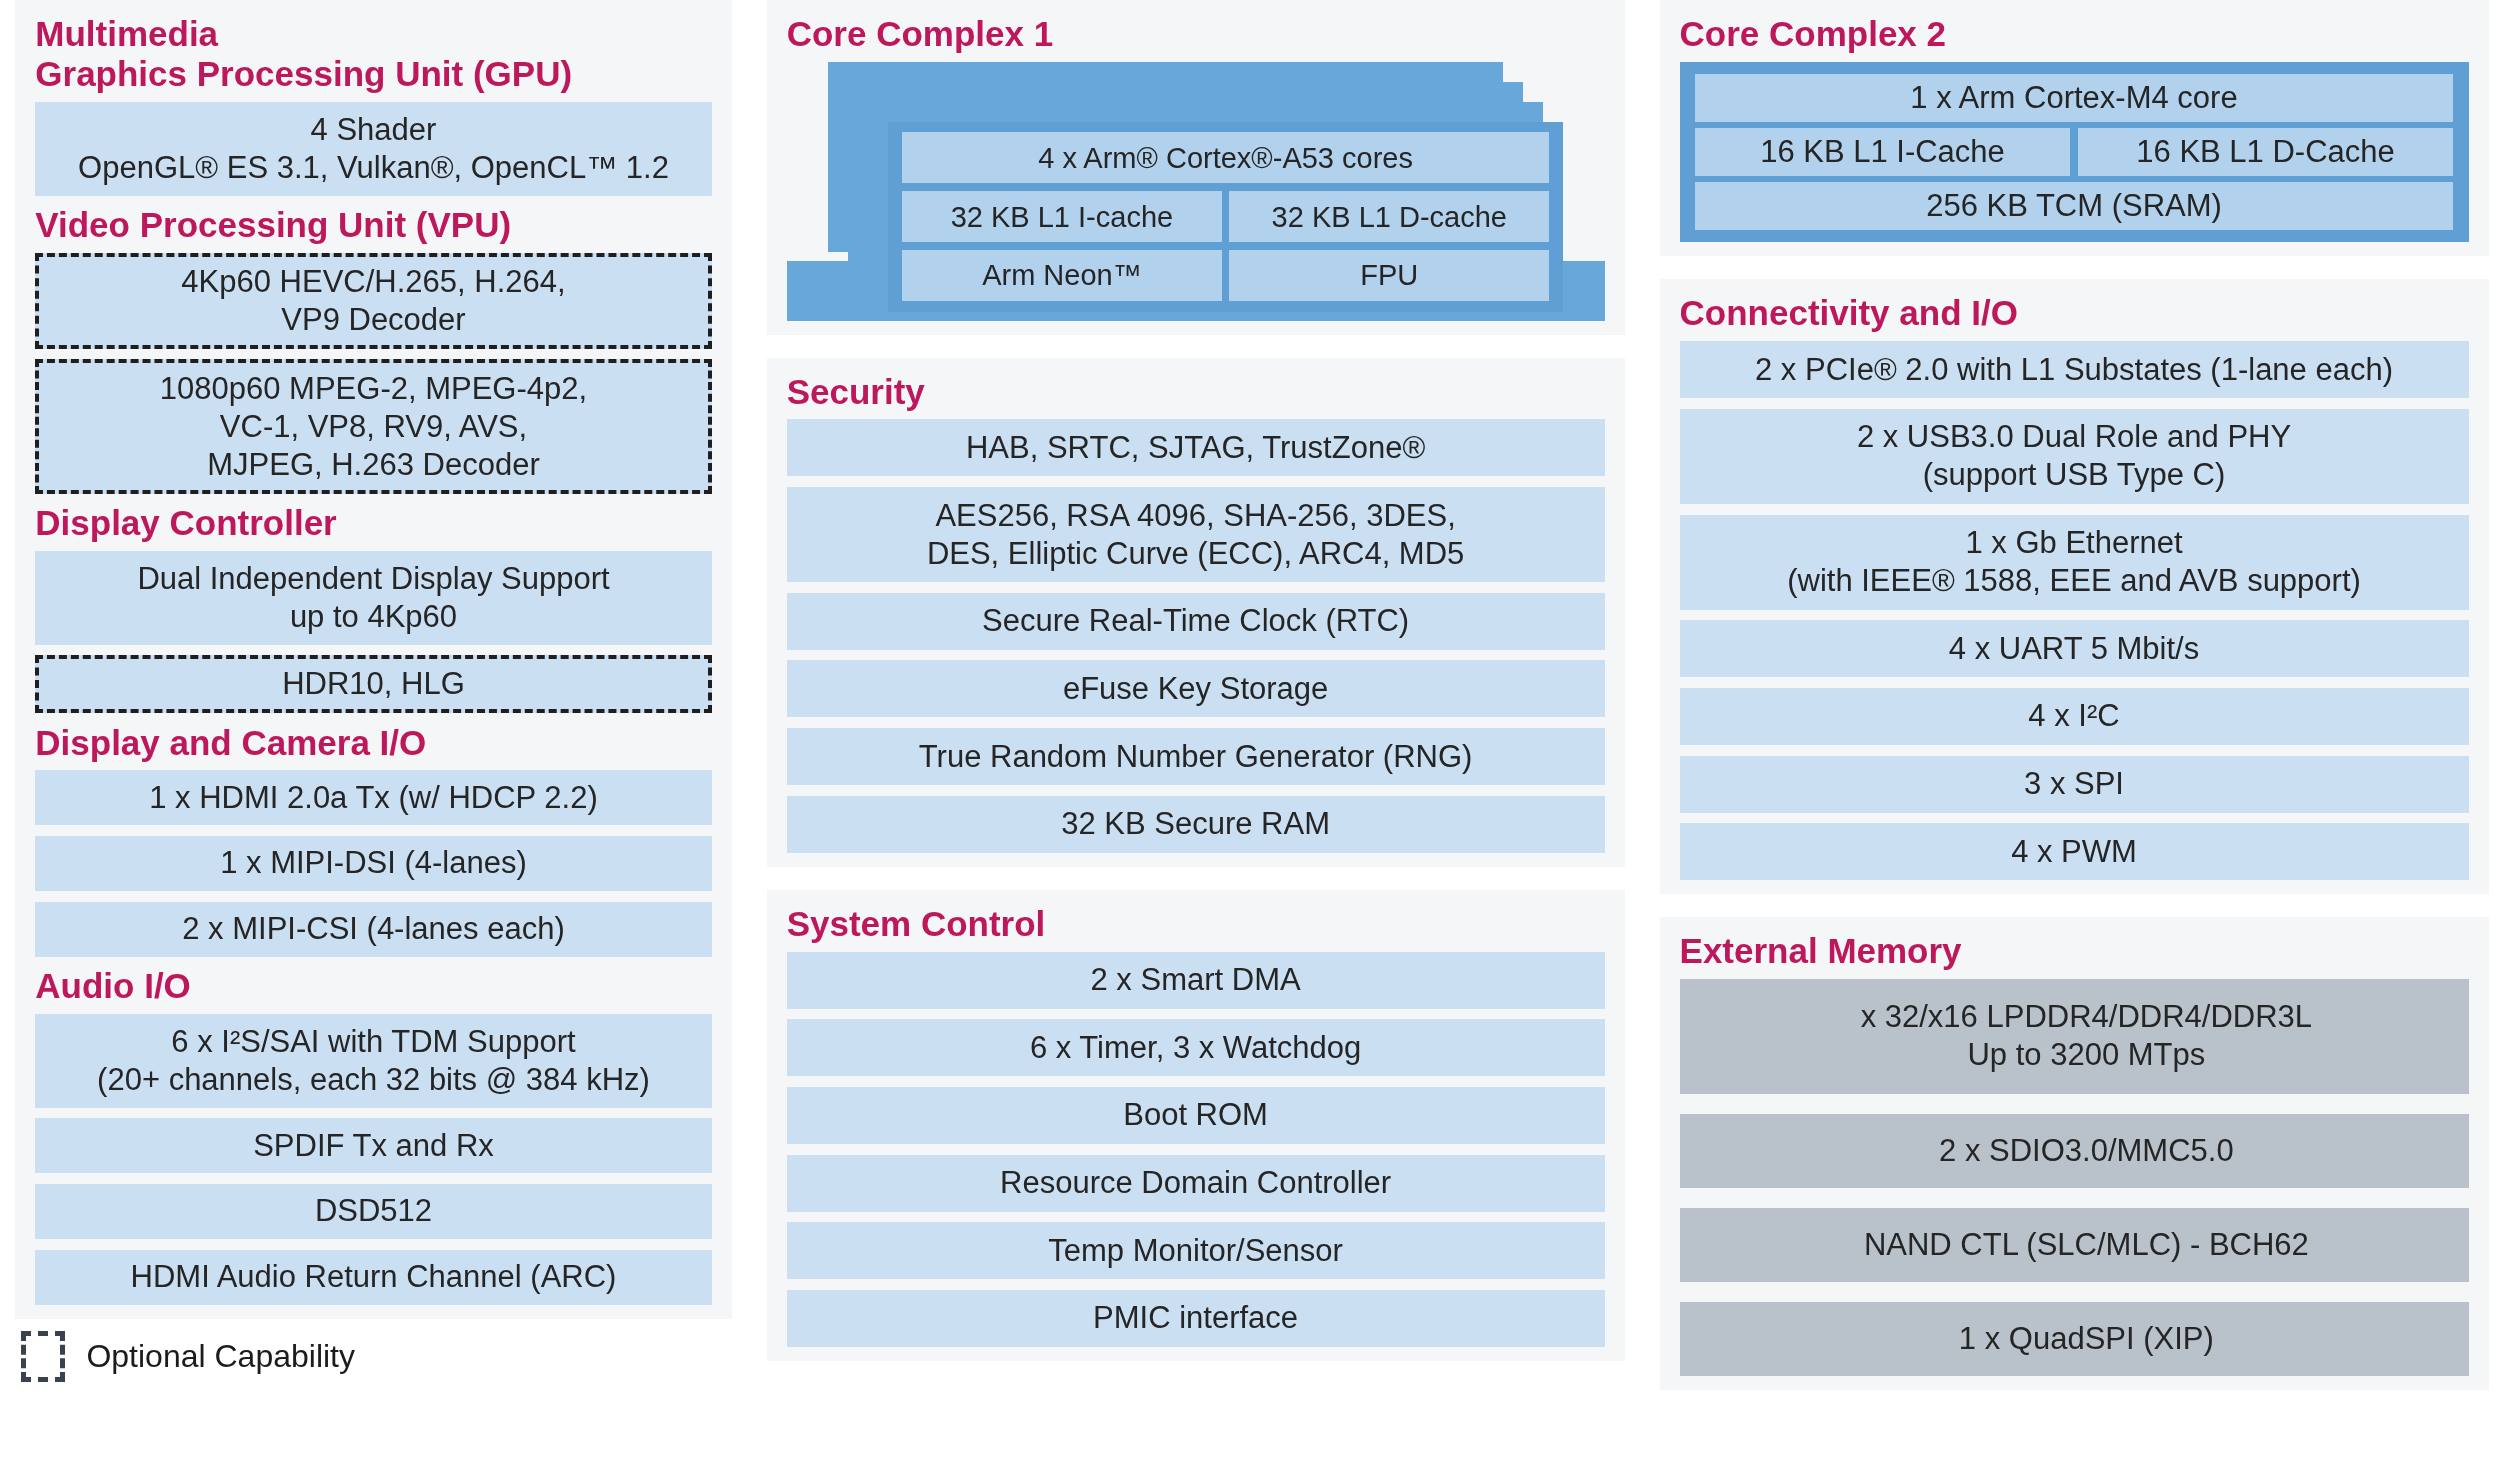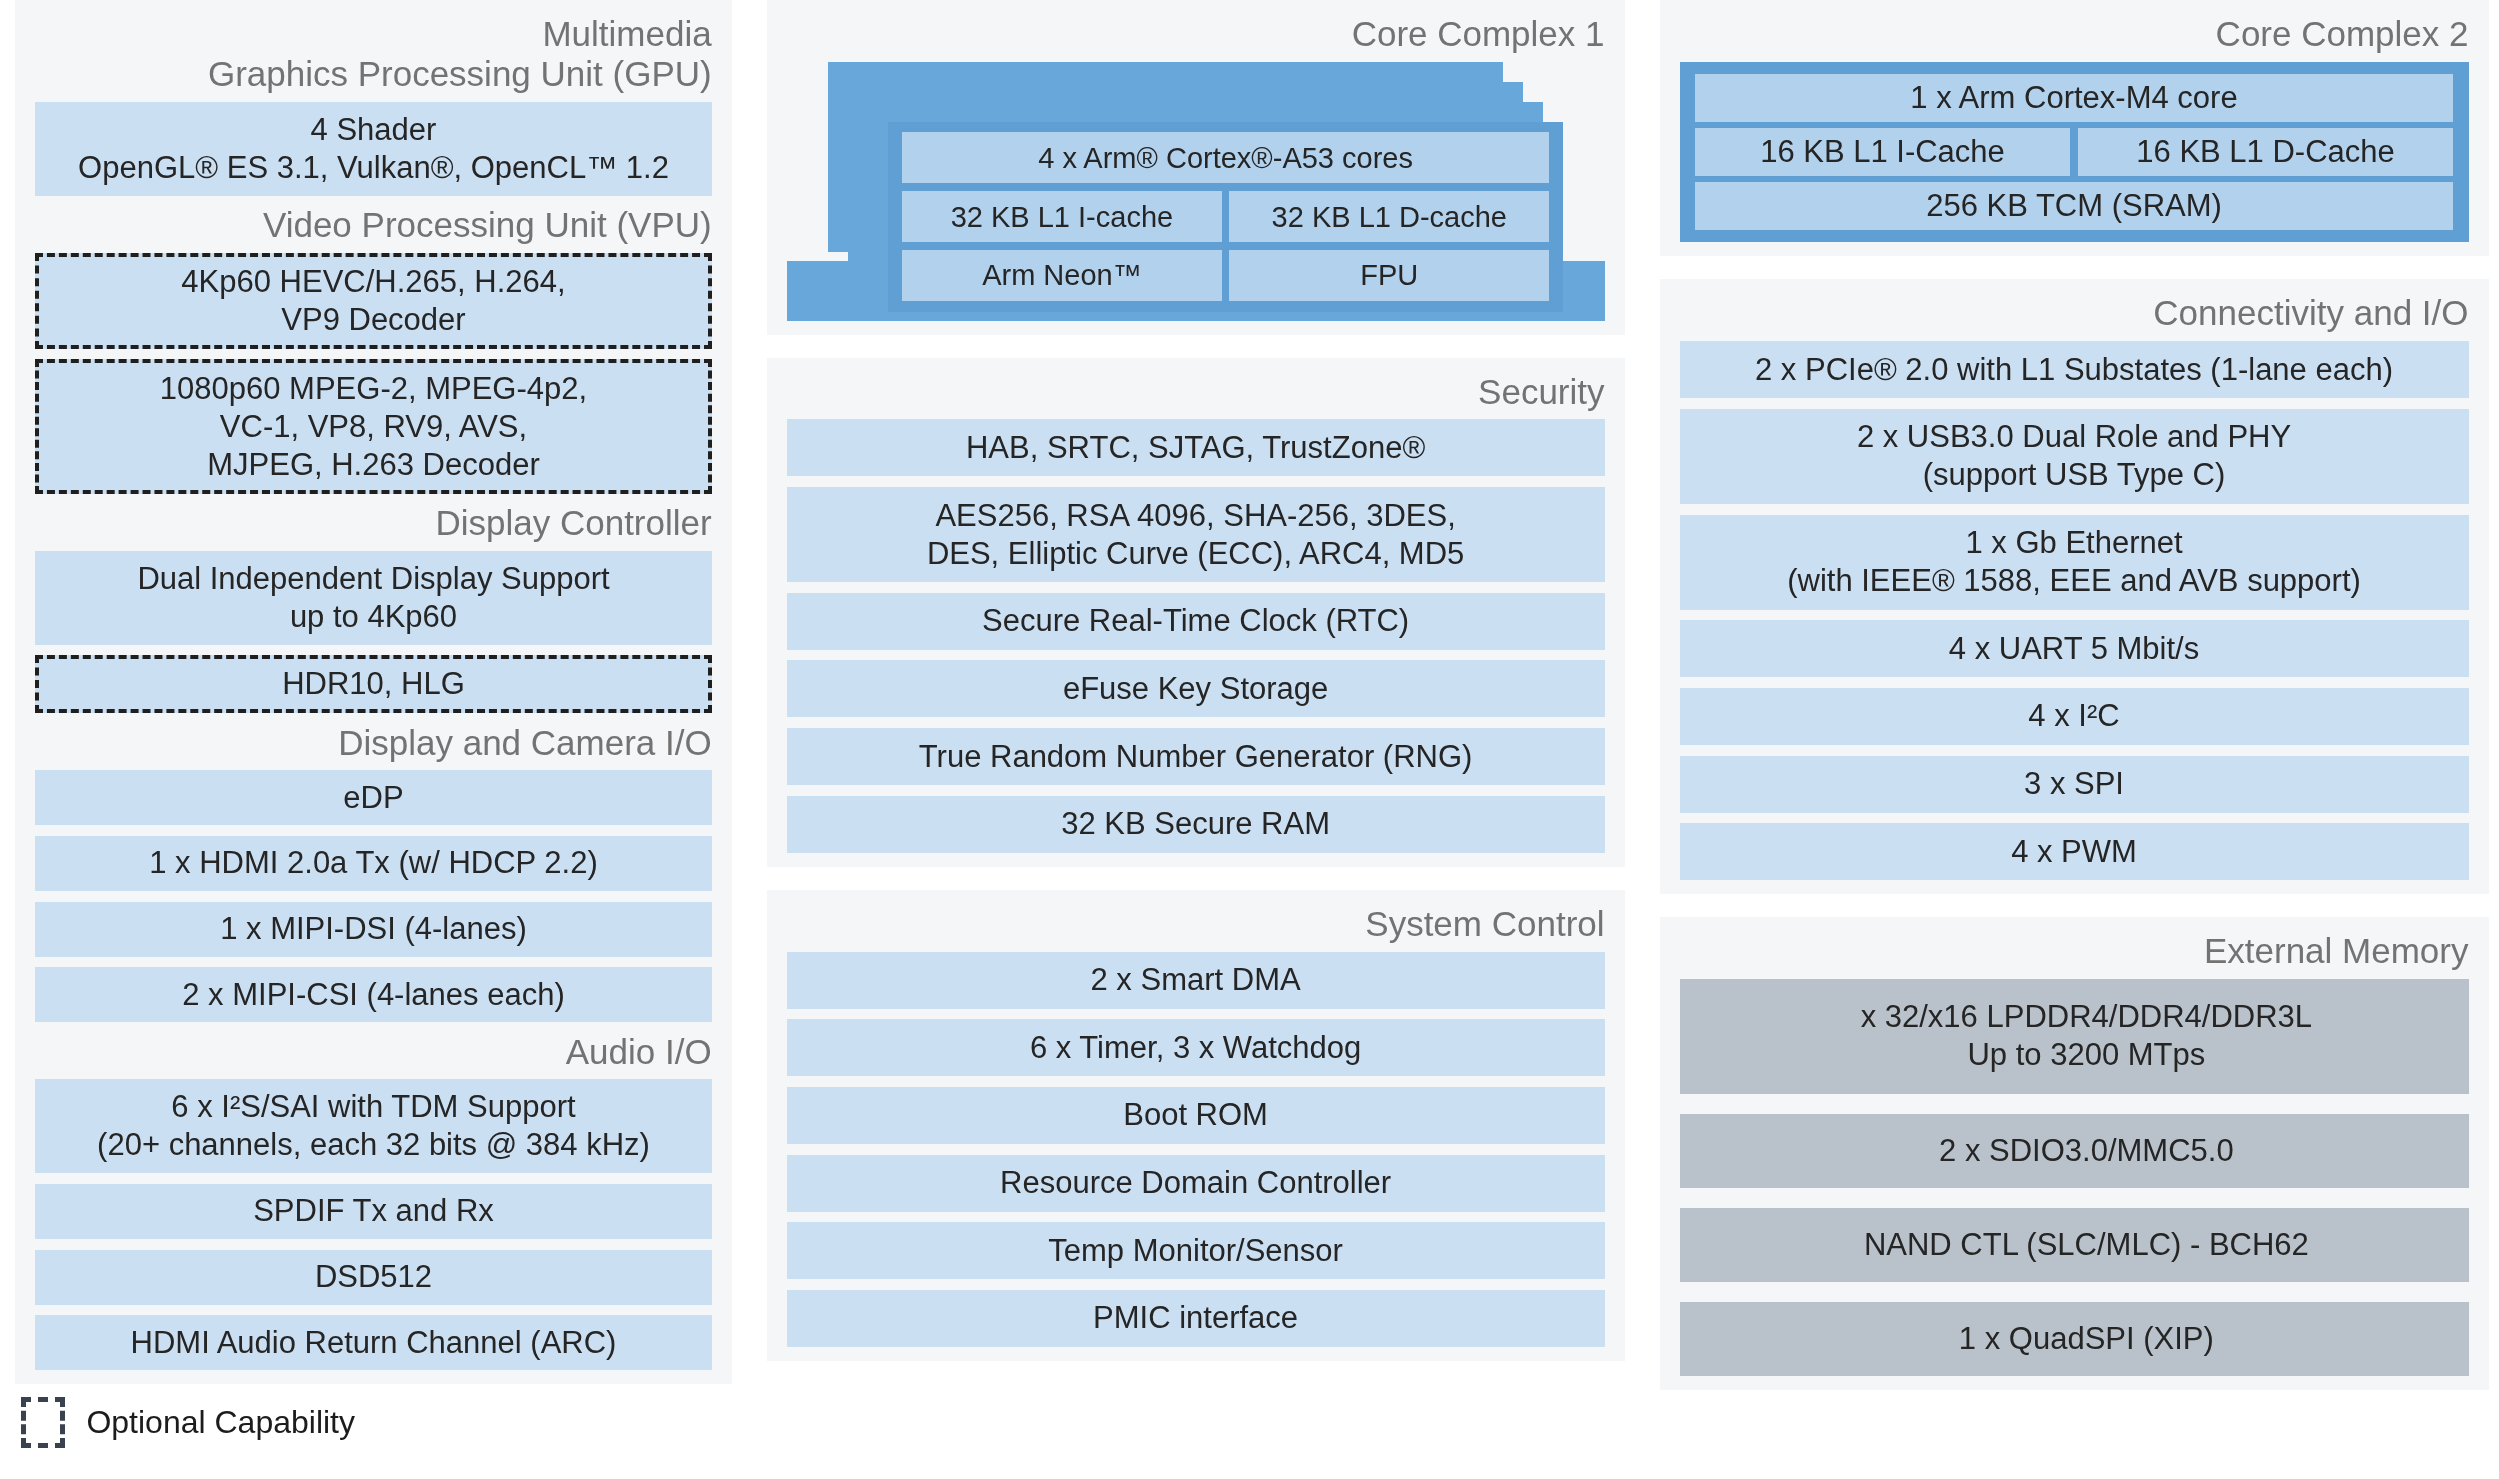--- a/index.html
+++ b/index.html
@@ -15,22 +15,22 @@
   *{box-sizing:border-box;margin:0;padding:0}
   html,body{width:2500px;height:1479px;background:#ffffff;overflow:hidden;
     font-family:"Liberation Sans", sans-serif;color:var(--ink);}
   .canvas{position:relative;width:2500px;height:1479px;display:flex;gap:35px;padding:0 11.5px 0 15.3px;}
   .col{display:flex;flex-direction:column;}
   .col-left{width:719px;}
   .col-mid{width:861px;}
   .col-right{width:832px;}
   .panel{background:var(--panel);padding:14px 20px;width:100%;}
   .panel + .panel{margin-top:23px;}
-  .hdr{font-size:35px;font-weight:normal;text-align:right;line-height:40px;
-       margin:9.2px 0 7.7px 0;white-space:pre-line;color:#737373;}
+  .hdr{font-size:35px;font-weight:bold;text-align:left;line-height:40px;
+       margin:9.2px 0 7.7px 0;white-space:pre-line;color:#be185d;}
   .hdr.first{margin-top:0;}
   .box{background:var(--blue-light);width:100%;display:flex;align-items:center;justify-content:center;
        text-align:center;font-size:31px;line-height:38px;white-space:pre-line;padding:6.1px 15.3px;}
   .box + .box{margin-top:10.7px;}
   .h1{min-height:55px;}
   .h2{min-height:94px;}
   .h3{min-height:132px;}
   .mh1{min-height:57px;}
   .mh2{min-height:95px;}
   .dashed{border:4.6px dashed var(--dash);}
@@ -76,21 +76,20 @@
       <div class="box h3 dashed">1080p60 MPEG-2, MPEG-4p2,
 VC-1, VP8, RV9, AVS,
 MJPEG, H.263 Decoder</div>
 
       <div class="hdr">Display Controller</div>
       <div class="box h2">Dual Independent Display Support
 up to 4Kp60</div>
       <div class="box h1 dashed">HDR10, HLG</div>
 
       <div class="hdr">Display and Camera I/O</div>
-      <div class="box h1">eDP</div>
       <div class="box h1">1 x HDMI 2.0a Tx (w/ HDCP 2.2)</div>
       <div class="box h1">1 x MIPI-DSI (4-lanes)</div>
       <div class="box h1">2 x MIPI-CSI (4-lanes each)</div>
 
       <div class="hdr">Audio I/O</div>
       <div class="box h2">6 x I²S/SAI with TDM Support
 (20+ channels, each 32 bits @ 384 kHz)</div>
       <div class="box h1">SPDIF Tx and Rx</div>
       <div class="box h1">DSD512</div>
       <div class="box h1">HDMI Audio Return Channel (ARC)</div>

